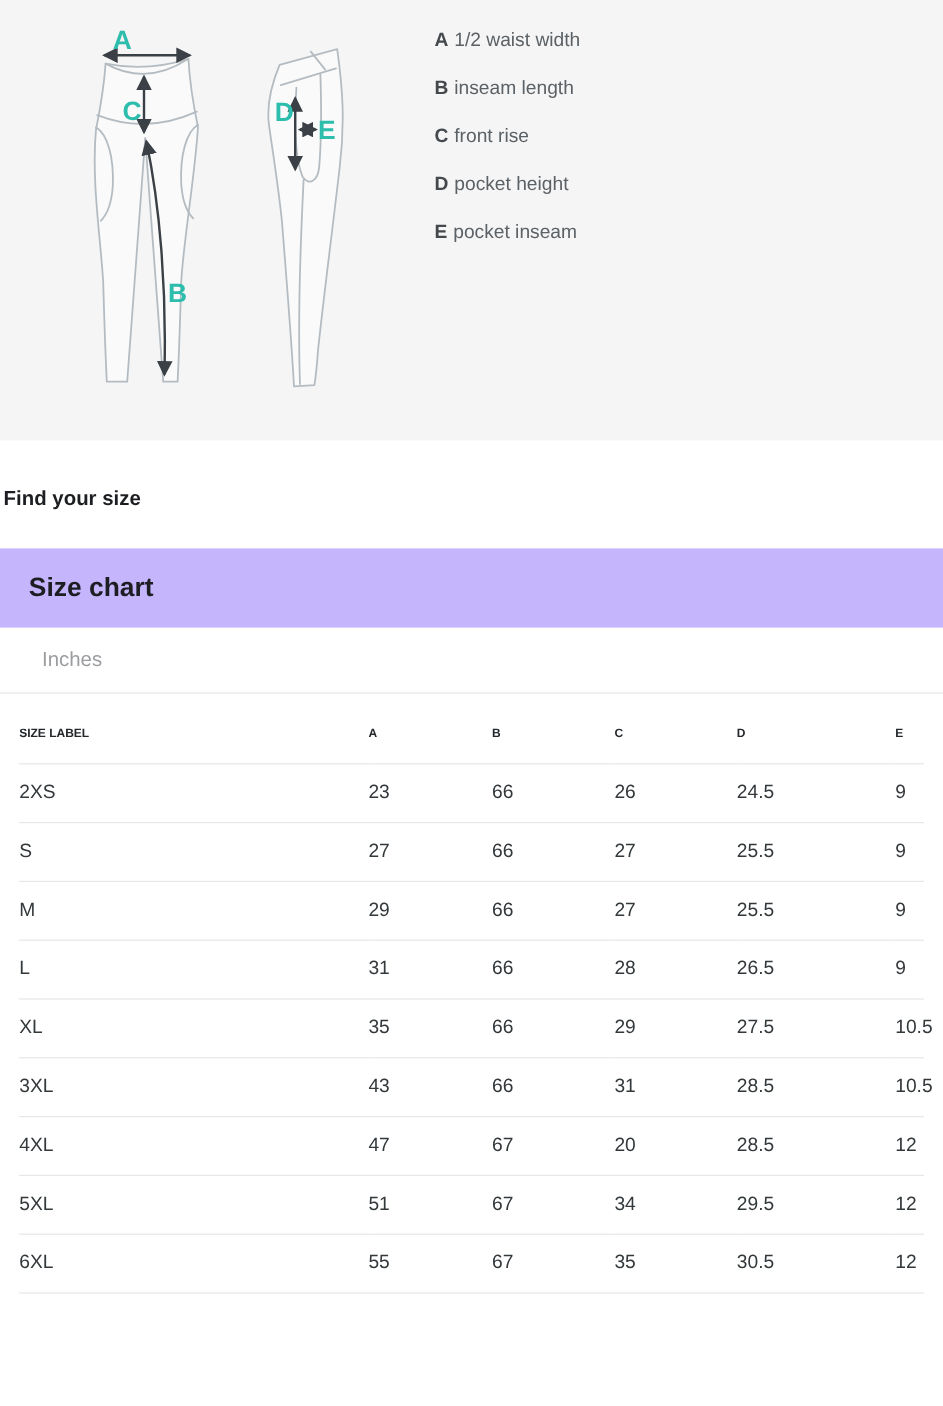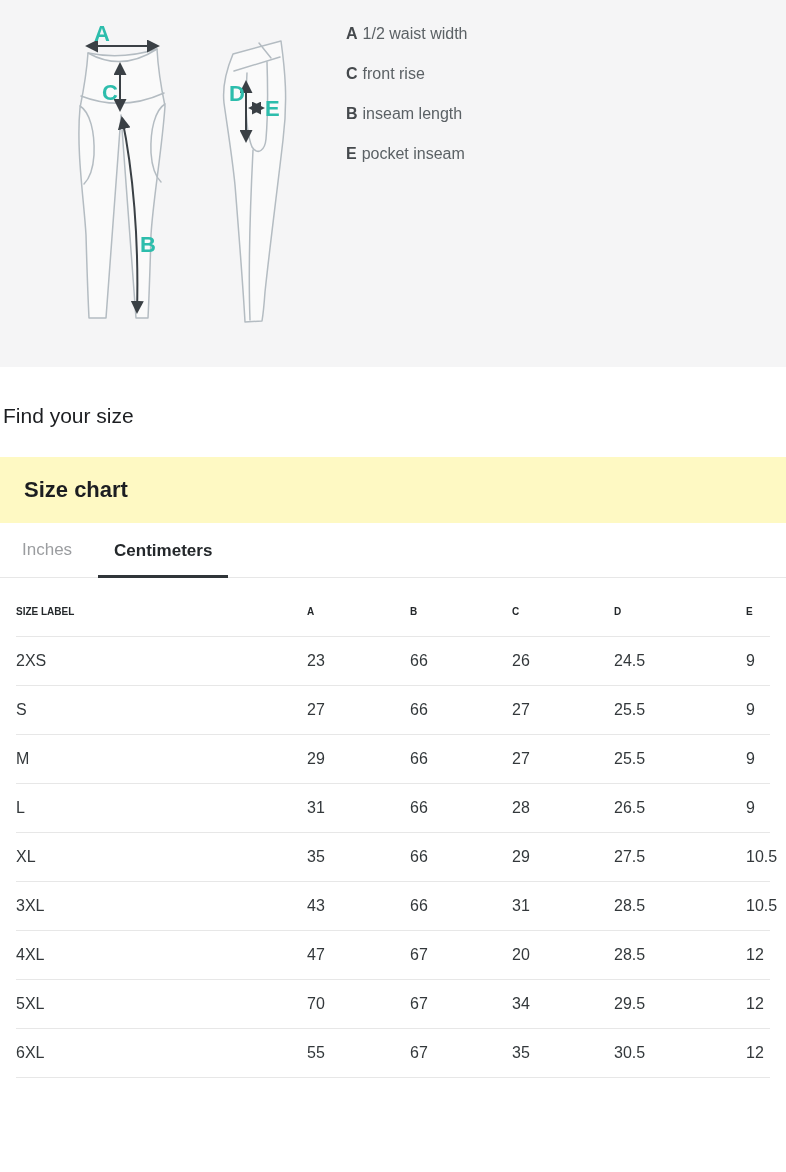--- a/index.html
+++ b/index.html
@@ -38,66 +38,66 @@
   }
   .marker-letter {
     fill: var(--accent, #2dbdac);
     font-family: "Liberation Sans", sans-serif;
     font-size: 22px;
     font-weight: bold;
   }
 
   .legend {
     position: absolute;
-    left: 346px; top: 26px;
+    left: 362px; top: 26px;
   }
   .legend-item {
     height: 40px;
     font-size: 16px;
     line-height: 16px;
     color: #5b6165;
   }
   .legend-letter {
     font-weight: bold;
     color: #45494d;
     margin-right: 5px;
   }
 
   
   .find-size {
     margin: 0;
     padding: 36px 0 0 3px;
-    font-size: 21px;
+    font-size: 17px;
     line-height: 26px;
-    font-weight: normal;
+    font-weight: bold;
     color: #1c1e21;
   }
 
   
   .size-chart-bar {
     margin-top: 28px;
     height: 66px;
-    background: #fef9c3;
+    background: #c4b5fd;
     display: flex;
     align-items: center;
     padding-left: 24px;
   }
   .size-chart-title {
     margin: 0;
     font-size: 22px;
     font-weight: bold;
     color: #1c1e21;
   }
 
   
   .tabs {
     display: flex;
     align-items: flex-end;
     height: 55px;
-    padding-left: 6px;
+    padding-left: 19px;
     border-bottom: 1px solid #e7e7e7;
   }
   .tab {
     padding: 0 16px 17px;
     font-size: 17px;
     color: #9b9da0;
     cursor: pointer;
   }
   .tab.active {
     margin-left: 10px;
@@ -196,40 +196,42 @@
       <text class="marker-letter" x="229" y="101">D</text>
       <text class="marker-letter" x="265" y="116">E</text>
     </g>
   </svg>
 
   <div class="legend">
     <div class="legend-item">
       <span class="legend-letter">A</span><span>1/2 waist width</span>
     </div>
     <div class="legend-item">
+      <span class="legend-letter">B</span><span>inseam length</span>
+    </div>
+    <div class="legend-item">
       <span class="legend-letter">C</span><span>front rise</span>
     </div>
     <div class="legend-item">
-      <span class="legend-letter">B</span><span>inseam length</span>
+      <span class="legend-letter">D</span><span>pocket height</span>
     </div>
     <div class="legend-item">
       <span class="legend-letter">E</span><span>pocket inseam</span>
     </div>
   </div>
 </div>
 
 <h2 class="find-size">Find your size</h2>
 
 <div class="size-chart-bar">
   <h3 class="size-chart-title">Size chart</h3>
 </div>
 
 <div class="tabs">
   <div class="tab">Inches</div>
-  <div class="tab active">Centimeters</div>
 </div>
 
 <table class="size-table">
   <colgroup>
     <col style="width:291px">
       <col style="width:103px">
       <col style="width:102px">
     <col style="width:102px">
       <col style="width:132px">
       <col>
@@ -296,21 +298,21 @@
       <tr>
         <td>4XL</td>
         <td>47</td>
         <td>67</td>
         <td>20</td>
         <td>28.5</td>
         <td>12</td>
       </tr>
       <tr>
         <td>5XL</td>
-        <td>70</td>
+        <td>51</td>
         <td>67</td>
         <td>34</td>
         <td>29.5</td>
         <td>12</td>
       </tr>
       <tr>
         <td>6XL</td>
         <td>55</td>
         <td>67</td>
         <td>35</td>

